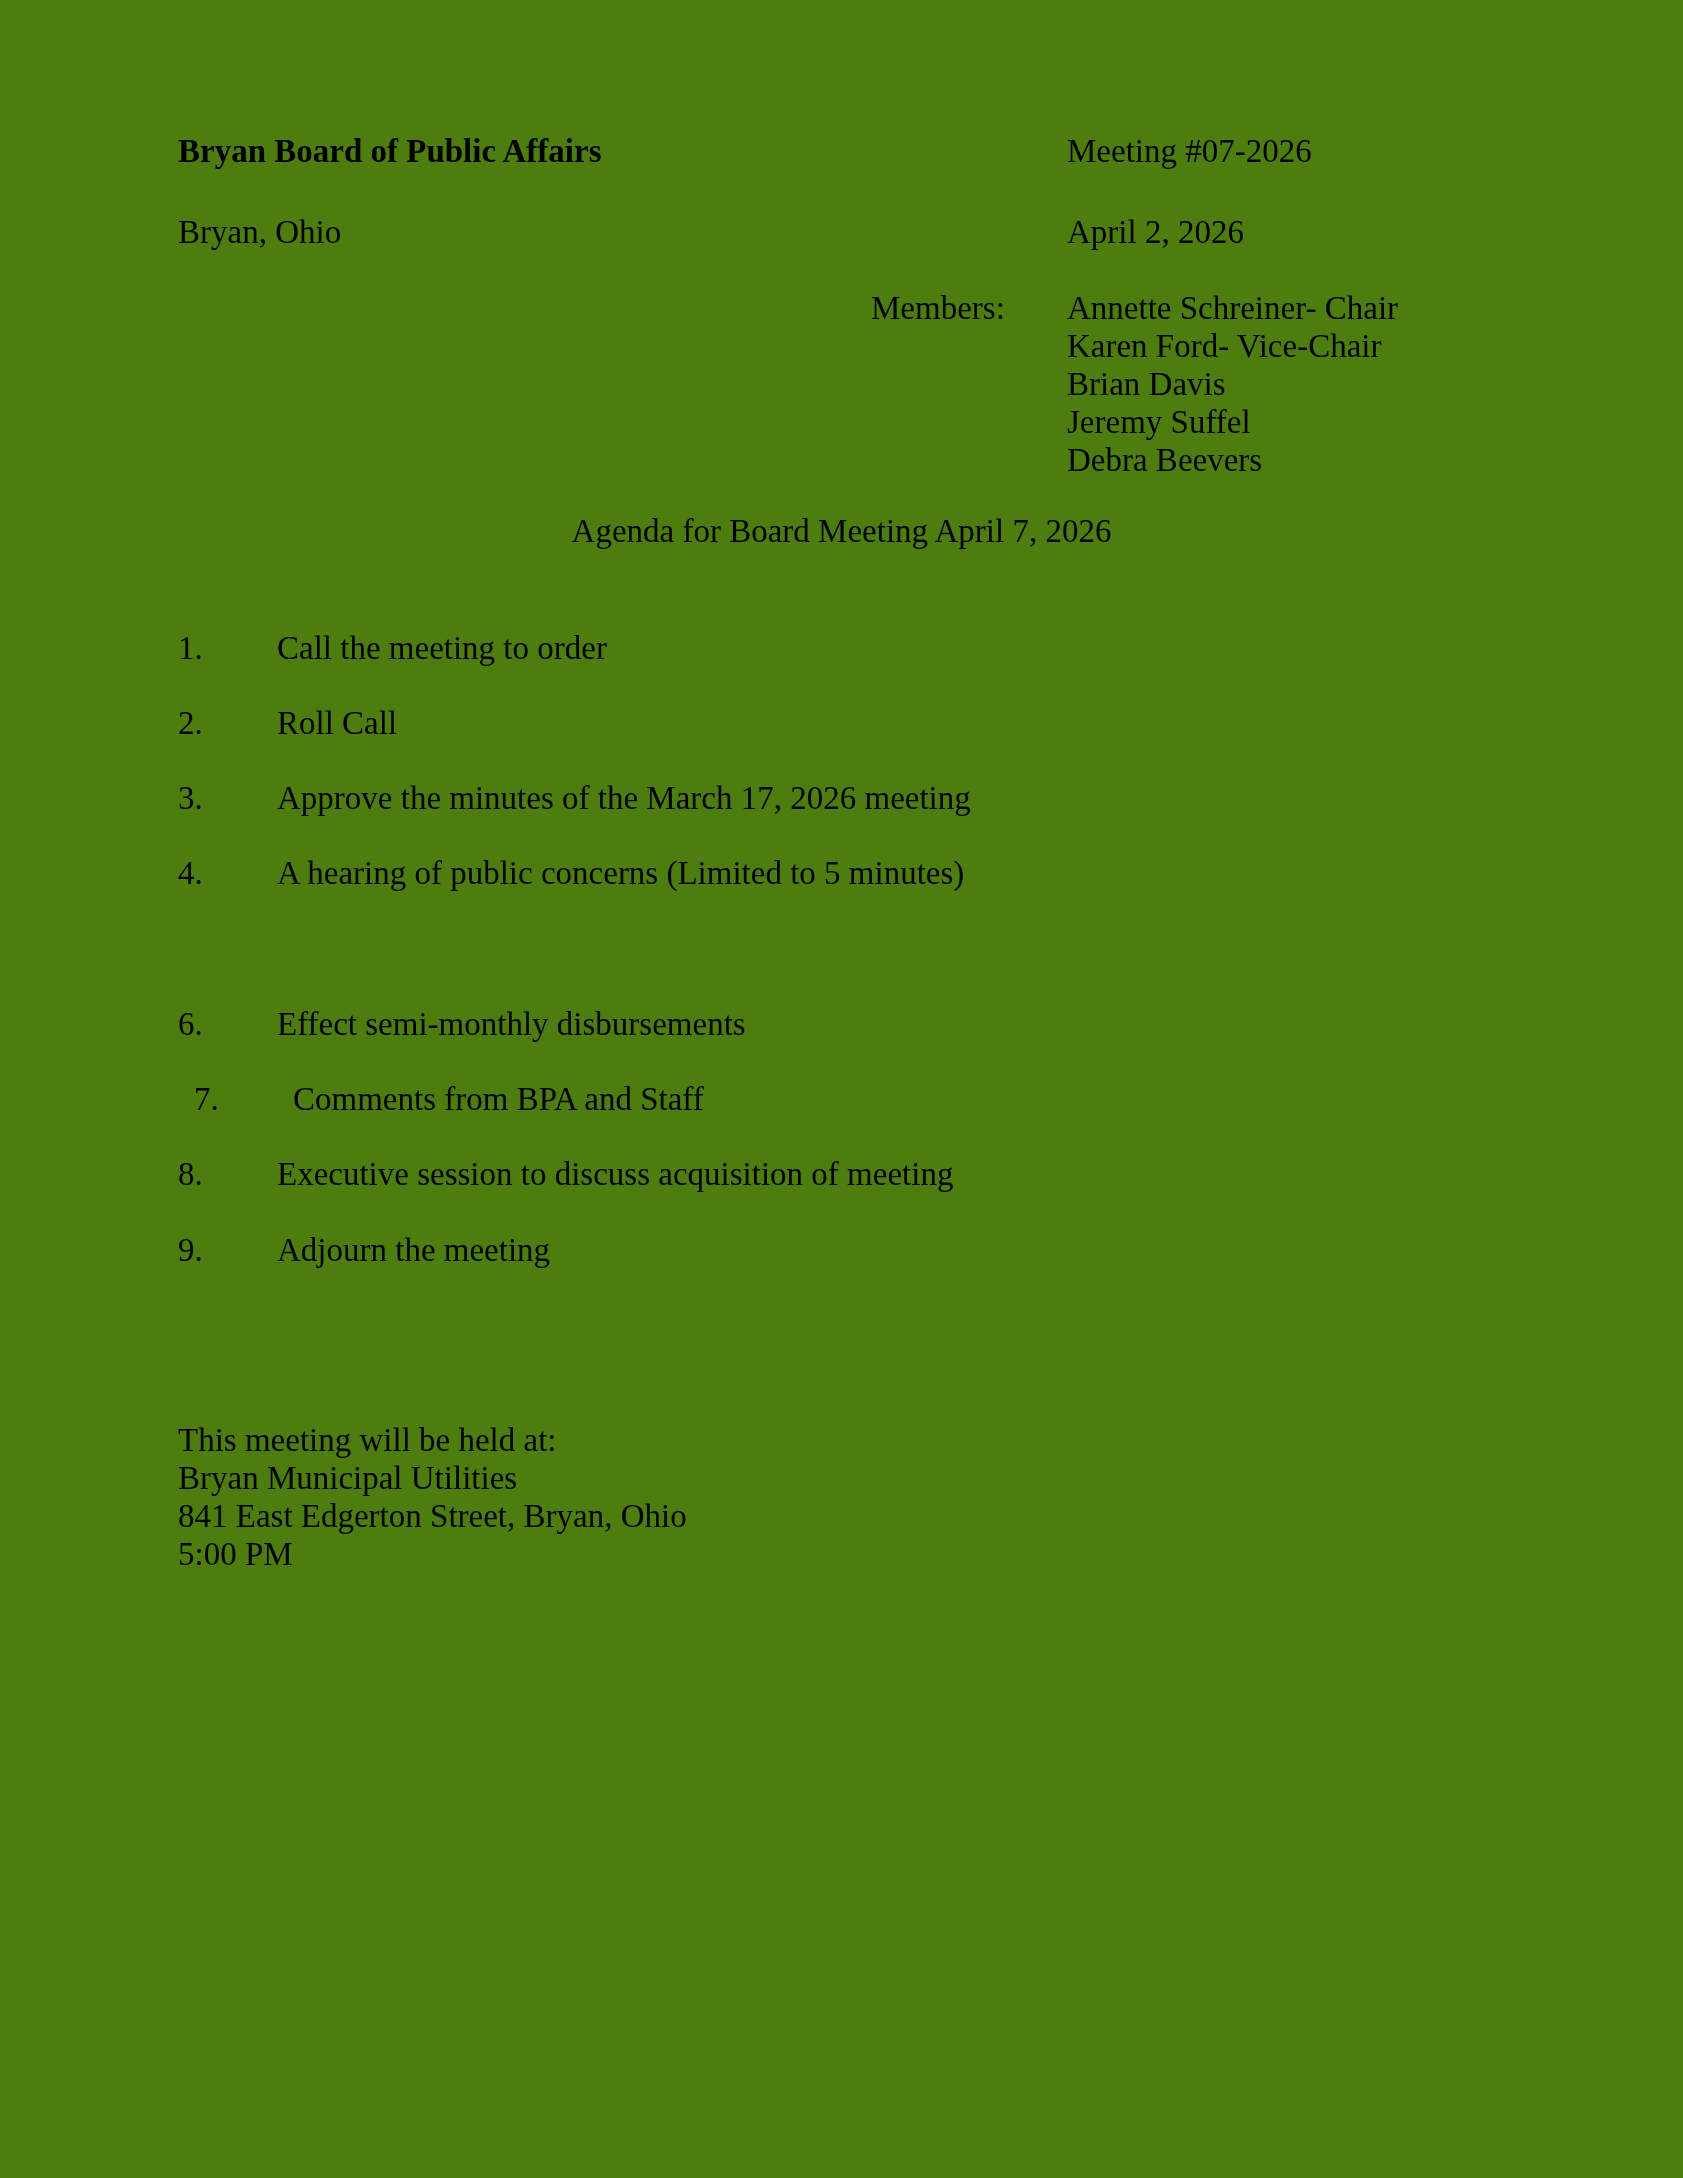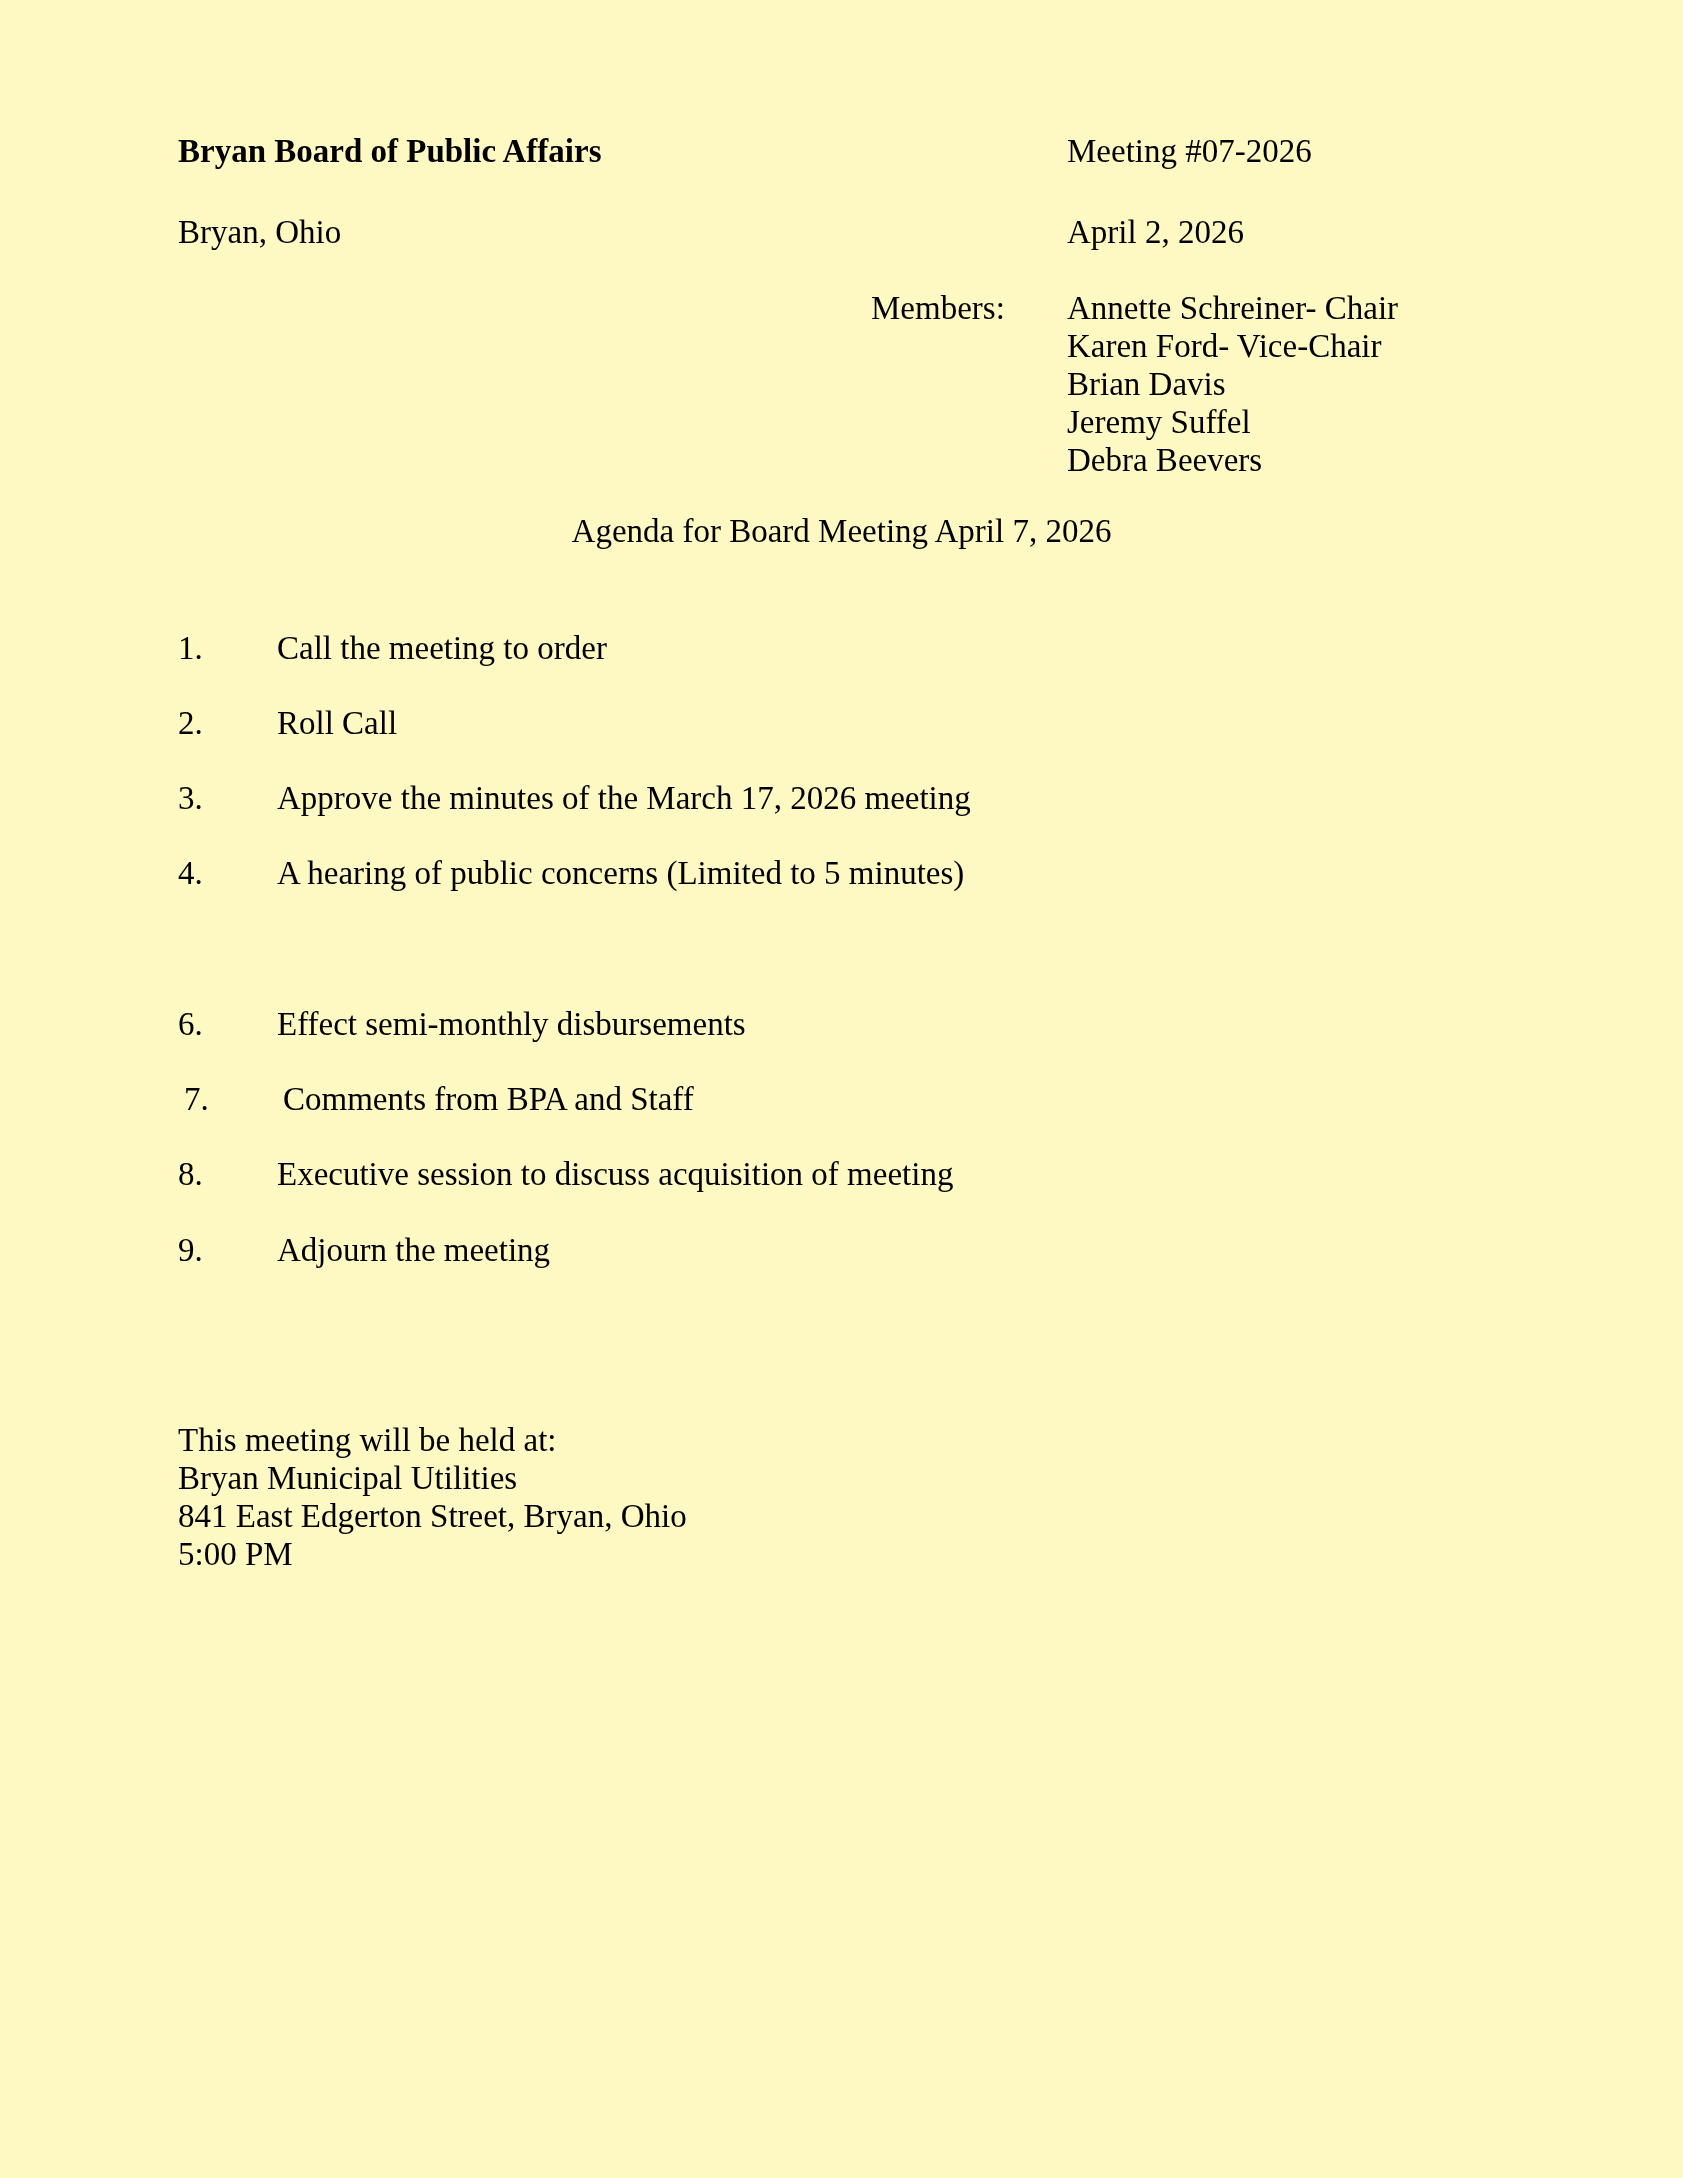--- a/index.html
+++ b/index.html
@@ -4,21 +4,21 @@
 <style>
   html, body {
     margin: 0;
     padding: 0;
     background: #ffffff;
   }
   .page {
     position: relative;
     width: 1683px;
     height: 2178px;
-    background: #fef9c3;
+    background: #4d7c0f;
     color: #000000;
     font-family: "Liberation Serif", "DejaVu Serif", serif;
     font-size: 33px;
     line-height: 38px;
     overflow: hidden;
   }
   .abs {
     position: absolute;
     white-space: nowrap;
   }
@@ -69,21 +69,21 @@
   </div>
   <div class="abs agenda-item" style="left:178px; top:779px">
     <span class="num">3.</span><span>Approve the minutes of the March 17, 2026 meeting</span>
   </div>
   <div class="abs agenda-item" style="left:178px; top:854px">
     <span class="num">4.</span><span>A hearing of public concerns (Limited to 5 minutes)</span>
   </div>
   <div class="abs agenda-item" style="left:178px; top:1005px">
     <span class="num">6.</span><span>Effect semi-monthly disbursements</span>
   </div>
-  <div class="abs agenda-item" style="left:184px; top:1080px">
+  <div class="abs agenda-item" style="left:194px; top:1080px">
     <span class="num">7.</span><span>Comments from BPA and Staff</span>
   </div>
   <div class="abs agenda-item" style="left:178px; top:1155px">
     <span class="num">8.</span><span>Executive session to discuss acquisition of meeting</span>
   </div>
   <div class="abs agenda-item" style="left:178px; top:1231px">
     <span class="num">9.</span><span>Adjourn the meeting</span>
   </div>
 
   <div class="abs stack" style="left:178px; top:1421px">

